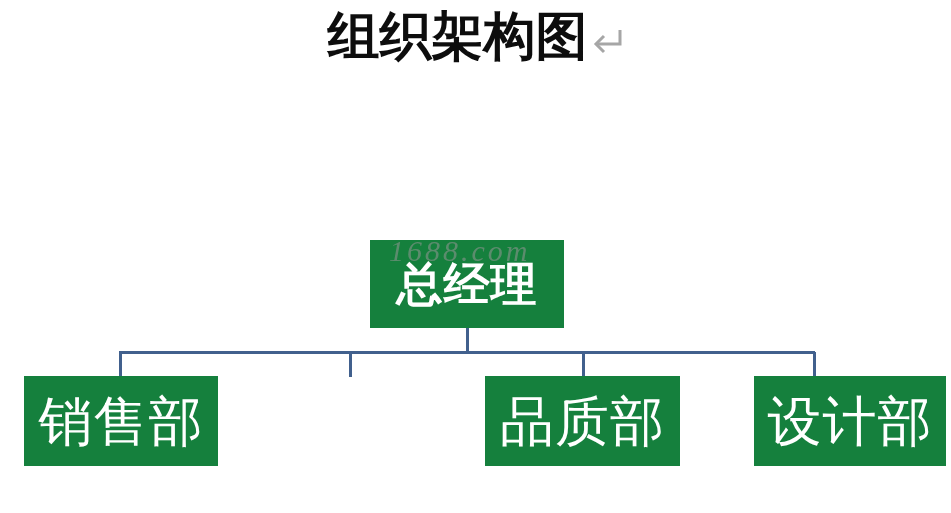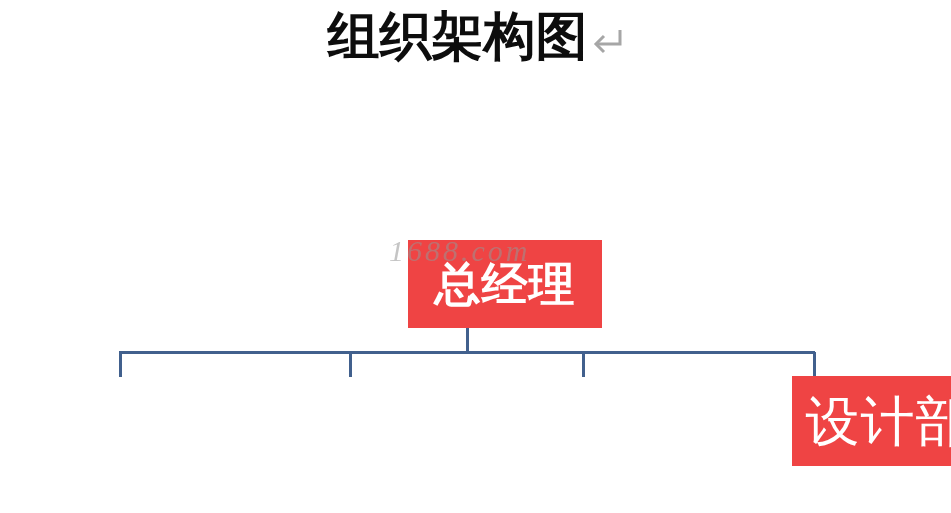--- a/index.html
+++ b/index.html
@@ -55,26 +55,25 @@
     top: 0;
     width: 951px;
     height: 513px;
     pointer-events: none;
   }
 
   
   .node {
     position: absolute;
     box-sizing: border-box;
-    background: #ef4444;
+    background: #15803d;
     display: flex;
     align-items: center;
     justify-content: center;
     overflow: hidden;
-    margin-left: 38px;
   }
   .node-label {
     color: #ffffff;
     white-space: nowrap;
     line-height: 1;
   }
   #node-root {
     left: 370px;
     top: 240px;
     width: 194px;
@@ -143,17 +142,23 @@
       <line x1="814" y1="352" x2="814" y2="377"></line>
     </g>
   </svg>
 
   <div class="node" id="node-root">
     <span class="node-label">总经理</span>
   </div>
 
   <div id="watermark">1688.com</div>
 
+  <div class="node node-dept" id="node-dept-0">
+    <span class="node-label">销售部</span>
+  </div>
+  <div class="node node-dept" id="node-dept-2">
+    <span class="node-label">品质部</span>
+  </div>
   <div class="node node-dept" id="node-dept-3">
     <span class="node-label">设计部</span>
   </div>
 
 </div>
 
 </body></html>

